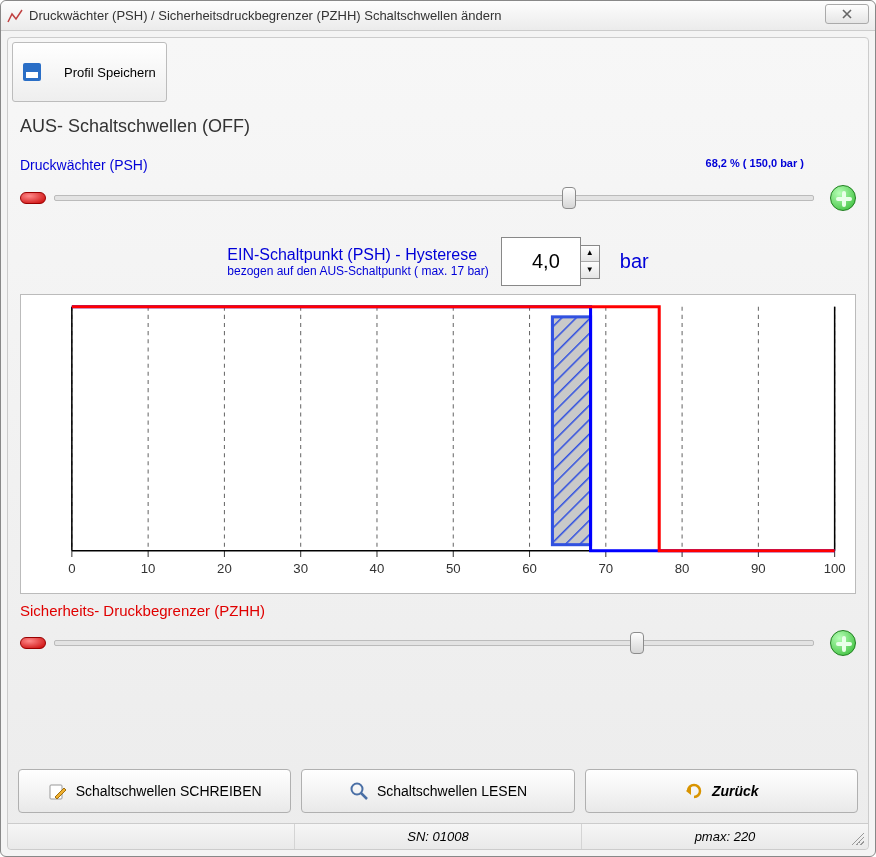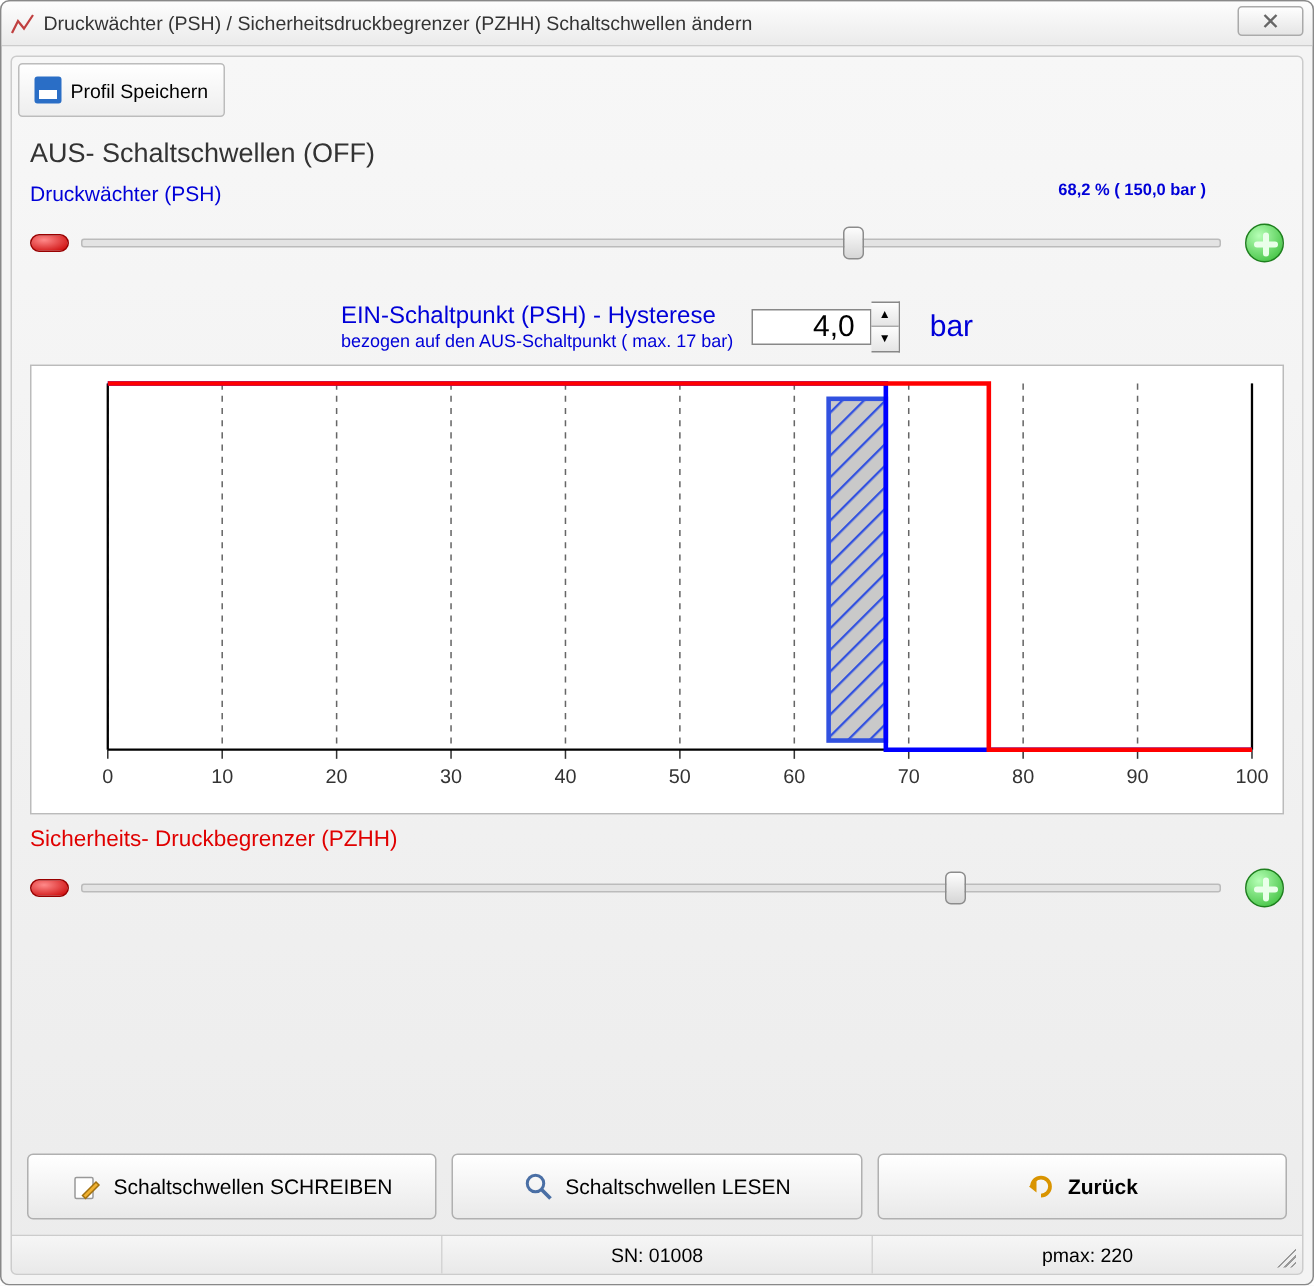--- a/index.html
+++ b/index.html
@@ -4,58 +4,58 @@
 <style>
   * { box-sizing: border-box; }
   body { margin: 0; font-family: Tahoma, Arial, sans-serif; font-size: 13px; background: #fff; }
   .window { width: 876px; height: 857px; border: 1px solid #888; border-radius: 6px; background: #f4f4f4; position: relative; }
   .titlebar { height: 30px; background: linear-gradient(#fdfdfd,#ebebeb); border-bottom: 1px solid #ccc; border-radius: 6px 6px 0 0; display: flex; align-items: center; padding: 0 6px; position: relative; }
   .titlebar-icon { width:16px; height:16px; margin-right:6px; }
   .title-text { font-size: 13px; color: #333; }
   .close-btn { position:absolute; right:6px; top:3px; width:44px; height:20px; border:1px solid #aaa; border-radius:3px; background: linear-gradient(#fefefe,#e5e5e5); display:flex; align-items:center; justify-content:center; font-size:12px; color:#555; cursor:pointer; }
   .client { position:absolute; top:30px; bottom:0; left:0; right:0; padding:6px; }
   .panel { background: linear-gradient(#f7f7f7,#ececec); border:1px solid #ccc; border-radius:4px; height:100%; position:relative; padding:4px; }
-  .profile-btn { display:inline-flex; align-items:center; gap:6px; background:linear-gradient(#fff,#eee); border:1px solid #bcbcbc; border-radius:3px; padding:8px 10px; font-size:13px; cursor:pointer; }
+  .profile-btn { display:inline-flex; align-items:center; gap:23px; background:linear-gradient(#fff,#eee); border:1px solid #bcbcbc; border-radius:3px; padding:20px 10px; font-size:13px; cursor:pointer; }
   .floppy { width:18px; height:18px; background:#2a6ec6; border-radius:2px; position:relative; }
   .floppy::after { content:""; position:absolute; left:3px; right:3px; bottom:3px; height:6px; background:#fff; }
-  .section-title { font-size:18px; color:#333; margin:14px 0 8px 8px; }
+  .section-title { font-size:18px; color:#333; margin:14px 0 20px 8px; }
   .psh-label { color:#0000d8; font-size:14px; margin-left:8px; }
   .pzhh-label { color:#e00000; font-size:15px; margin-left:8px; }
   .value-right { position:absolute; right:60px; font-weight:bold; font-size:11px; }
   .val-blue { color:#0000d8; }
   .val-red { color:#cc0000; }
   .slider-row { position:relative; height:30px; margin:4px 8px 0 8px; display:flex; align-items:center; }
   .pill-red { width:26px; height:12px; background:radial-gradient(ellipse at 35% 30%, #ff8a8a, #c80000); border-radius:6px; border:1px solid #990000; }
   .pill-green { width:26px; height:26px; background:radial-gradient(circle at 35% 30%, #b6ffb6, #2fb82f); border-radius:50%; border:1px solid #1e7f1e; margin-left:8px; position:relative; }
   .pill-green::before, .pill-green::after { content:""; position:absolute; background:#e9ffe9; border-radius:2px; }
   .pill-green::before { left:11px; top:5px; width:4px; height:16px; }
   .pill-green::after { top:11px; left:5px; height:4px; width:16px; }
   .slider { flex:1; margin:0 8px; appearance:none; height:6px; background:#e3e3e3; border:1px solid #bbb; border-radius:2px; }
   .slider::-webkit-slider-thumb { appearance:none; width:14px; height:22px; background:linear-gradient(#fdfdfd,#d6d6d6); border:1px solid #8c8c8c; border-radius:4px; cursor:pointer; }
   .hysterese-row { display:flex; align-items:center; justify-content:center; gap:12px; margin:24px 0 6px 0; }
   .hyst-left { text-align:left; color:#0000d8; }
   .hyst-title { font-size:16px; }
   .hyst-sub { font-size:12px; }
   .spinner-box { display:flex; align-items:center; }
-  .spinner-input { width:80px; height:24px; border:1px solid #888; background:#fff; text-align:right; font-size:20px; padding-right:10px; font-family: Tahoma, Arial, sans-serif; }
+  .spinner-input { width:80px; height:49px; border:1px solid #888; background:#fff; text-align:right; font-size:20px; padding-right:20px; font-family: Tahoma, Arial, sans-serif; }
   .spin-btns { display:flex; flex-direction:column; border:1px solid #888; border-left:none; }
   .spin-btns button { width:18px; height:16px; font-size:8px; line-height:8px; padding:0; border:none; background:linear-gradient(#fdfdfd,#e5e5e5); cursor:pointer; }
   .spin-btns button:first-child { border-bottom:1px solid #aaa; }
   .bar-unit { font-size:20px; color:#0000d8; margin-left:8px; }
   .chart-wrap { background:#fff; border:1px solid #bbb; margin:8px; height:300px; position:relative; }
   .chart-svg { width:100%; height:100%; }
   .axis-tick { font-size:13px; fill:#333; text-anchor:middle; }
   .grid-line { stroke:#666; stroke-width:1; stroke-dasharray:4 4; }
   .btn-row { position:absolute; left:10px; right:10px; bottom:36px; display:flex; gap:10px; }
   .big-btn { flex:1; height:44px; background:linear-gradient(#fff,#e9e9e9); border:1px solid #b0b0b0; border-radius:4px; display:flex; align-items:center; justify-content:center; gap:8px; font-size:14px; cursor:pointer; }
-  .big-btn.bold { font-weight:bold; }
+  .big-btn.bold { font-weight:bold;font-style:italic; }
   .icon-mag { width:20px; height:20px; }
   .icon-pencil { width:20px; height:20px; }
   .icon-undo { width:20px; height:20px; }
-  .statusbar { position:absolute; left:0; right:0; bottom:0; height:26px; border-top:1px solid #ccc; background:linear-gradient(#f6f6f6,#e9e9e9); display:flex; align-items:flex-end; font-size:13px; border-radius:0 0 4px 4px; }
+  .statusbar { position:absolute; left:0; right:0; bottom:0; height:26px; border-top:1px solid #ccc; background:linear-gradient(#f6f6f6,#e9e9e9); display:flex; align-items:flex-end; font-size:13px; border-radius:0 0 4px 4px;font-style:italic; }
   .status-cell { flex:1; text-align:center; border-left:1px solid #d4d4d4; height:100%; display:flex; align-items:center; justify-content:center; }
   .status-cell:first-child { border-left:none; }
   .resize-grip { position:absolute; right:4px; bottom:4px; width:14px; height:14px; background:
      linear-gradient(135deg, transparent 0 55%, #999 55% 60%, transparent 60% 70%, #999 70% 75%, transparent 75% 85%, #999 85% 90%, transparent 90% 100%); }
 </style>
 </head>
 <body>
 
 <div class="window">
   <div class="titlebar">

